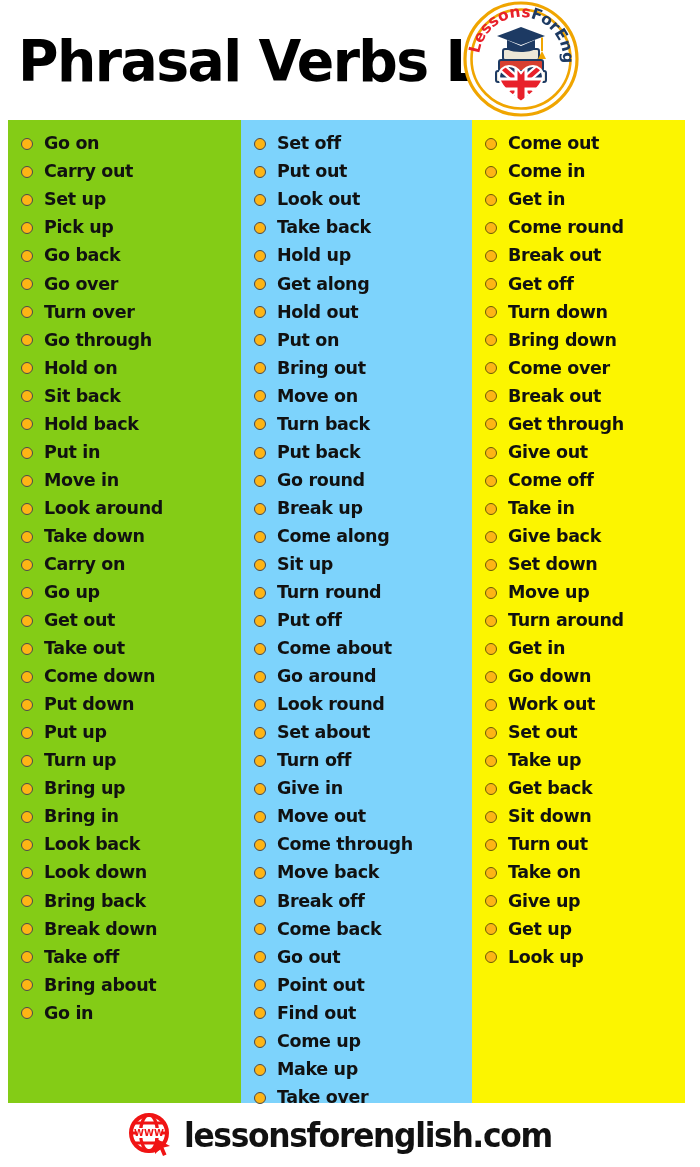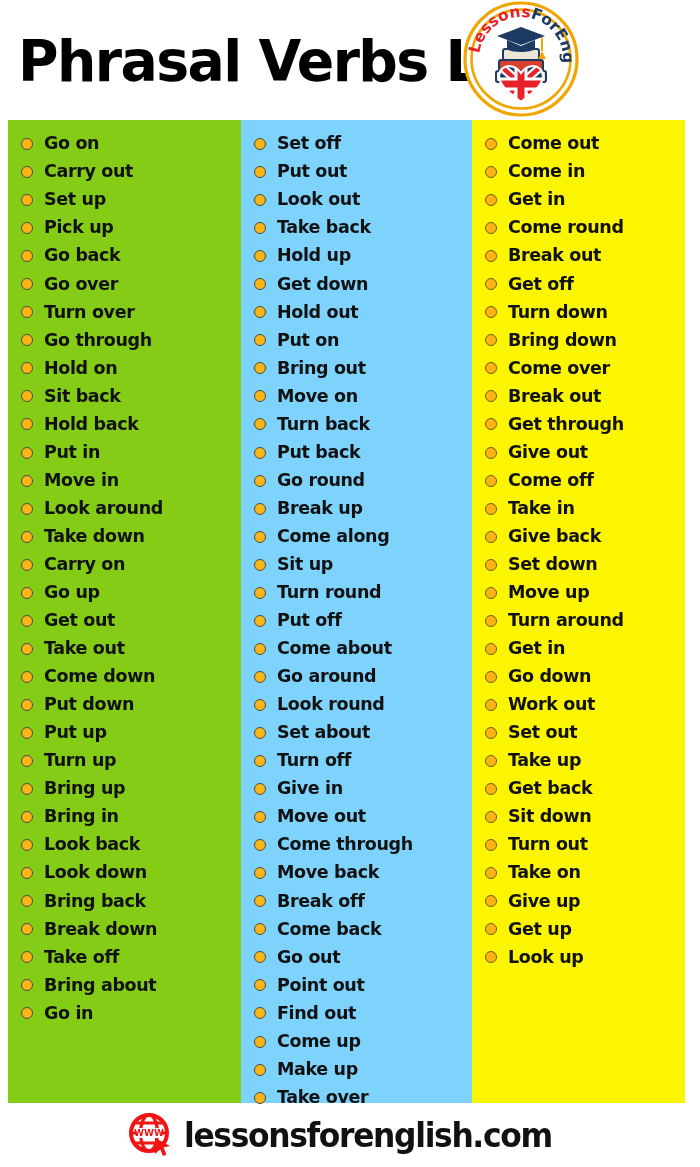--- a/index.html
+++ b/index.html
@@ -319,21 +319,21 @@
       <li class="verb-item">
         <span class="bullet"></span>
         <span class="verb-label">Take back</span>
       </li>
       <li class="verb-item">
         <span class="bullet"></span>
         <span class="verb-label">Hold up</span>
       </li>
       <li class="verb-item">
         <span class="bullet"></span>
-        <span class="verb-label">Get down</span>
+        <span class="verb-label">Get along</span>
       </li>
       <li class="verb-item">
         <span class="bullet"></span>
         <span class="verb-label">Hold out</span>
       </li>
       <li class="verb-item">
         <span class="bullet"></span>
         <span class="verb-label">Put on</span>
       </li>
       <li class="verb-item">

